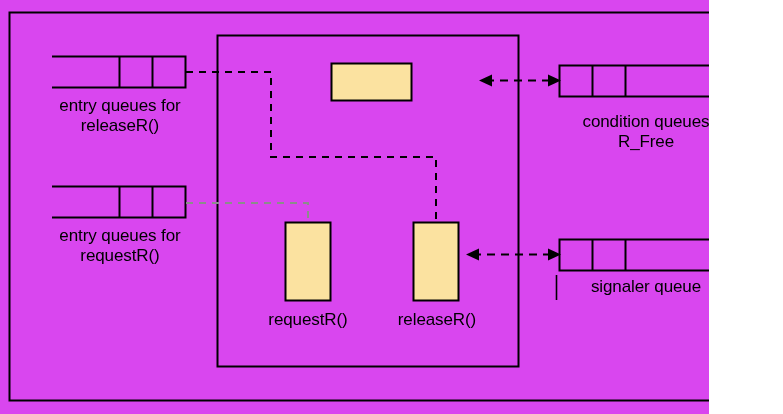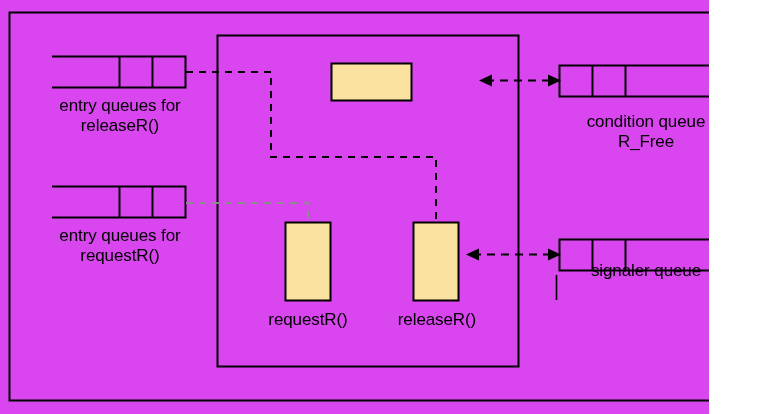--- a/index.html
+++ b/index.html
@@ -97,23 +97,23 @@
     <line x1="556.5" y1="275" x2="556.5" y2="300" stroke="#000000" stroke-width="1.6"></line>
 
   </svg>
 
   <div class="lbl lbl-2" style="left:28px; top:96px; width:184px;">entry queues for
 releaseR()</div>
 
   <div class="lbl lbl-2" style="left:28px; top:226px; width:184px;">entry queues for
 requestR()</div>
 
-  <div class="lbl lbl-2" style="left:553px; top:112px; width:186px;">condition queue
+  <div class="lbl lbl-2" style="left:553px; top:112px; width:186px;">condition queues
 R_Free</div>
 
-  <div class="lbl" style="left:553px; top:261px; width:186px;">signaler queue</div>
+  <div class="lbl" style="left:553px; top:277px; width:186px;">signaler queue</div>
 
 
   <div class="lbl" style="left:248px; top:310px; width:120px;">requestR()</div>
 
   <div class="lbl" style="left:377px; top:310px; width:120px;">releaseR()</div>
 
 </div>
 
 </body></html>

